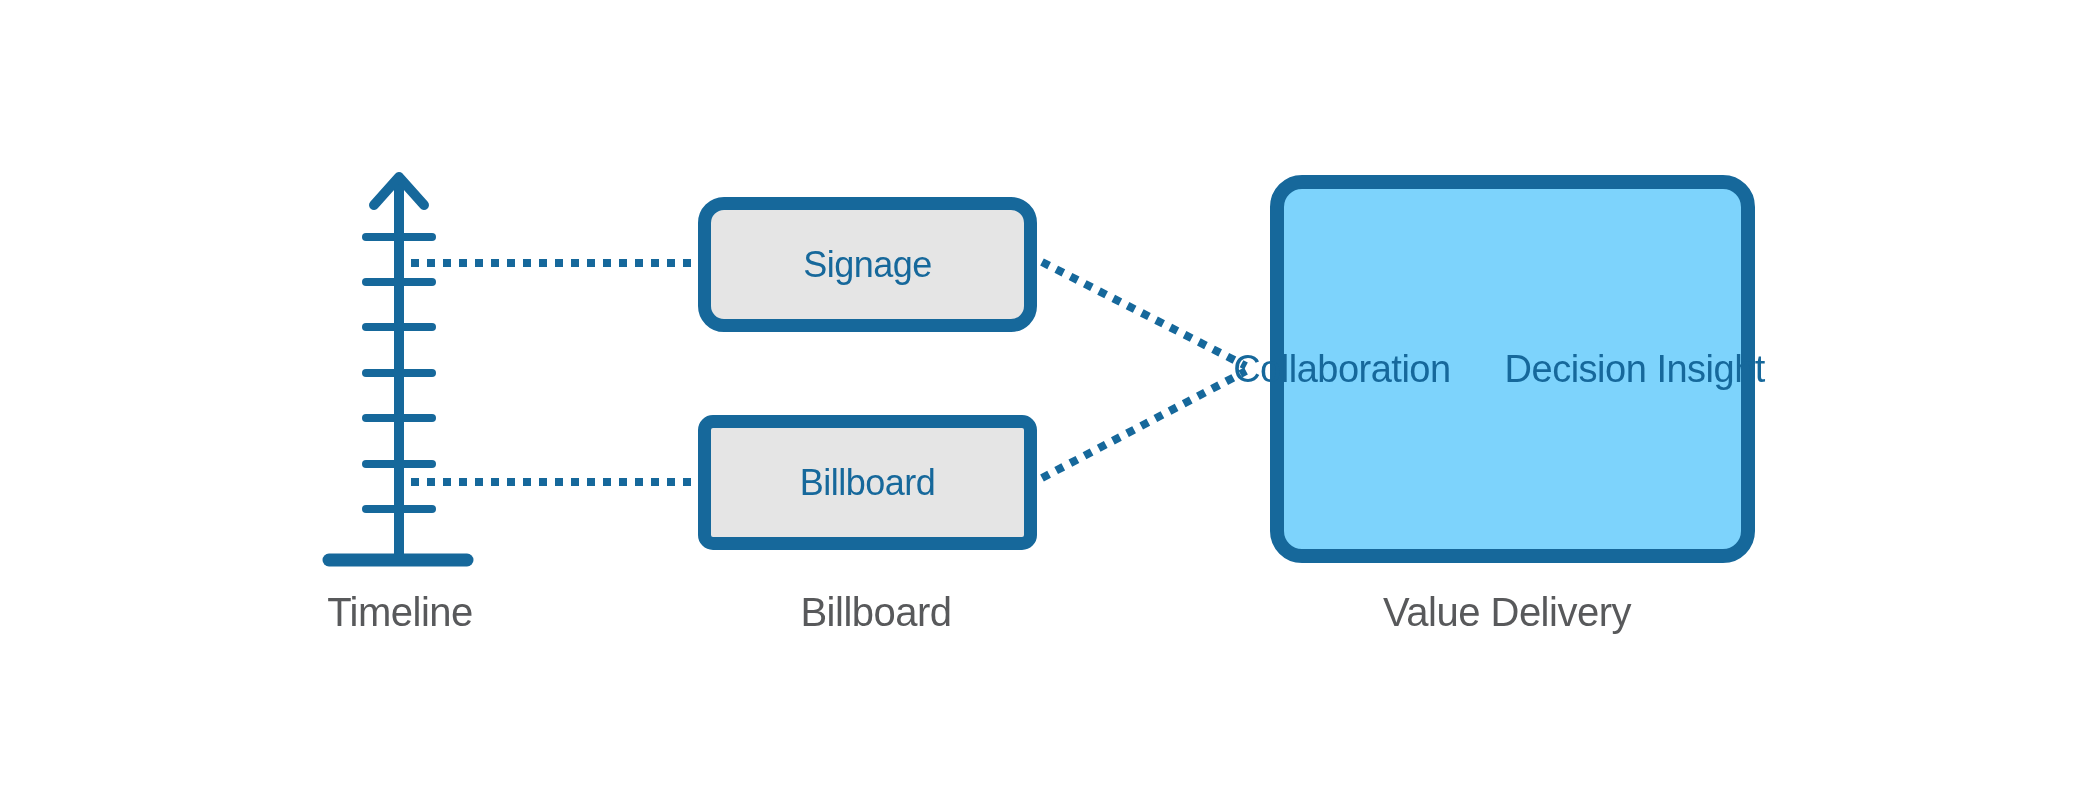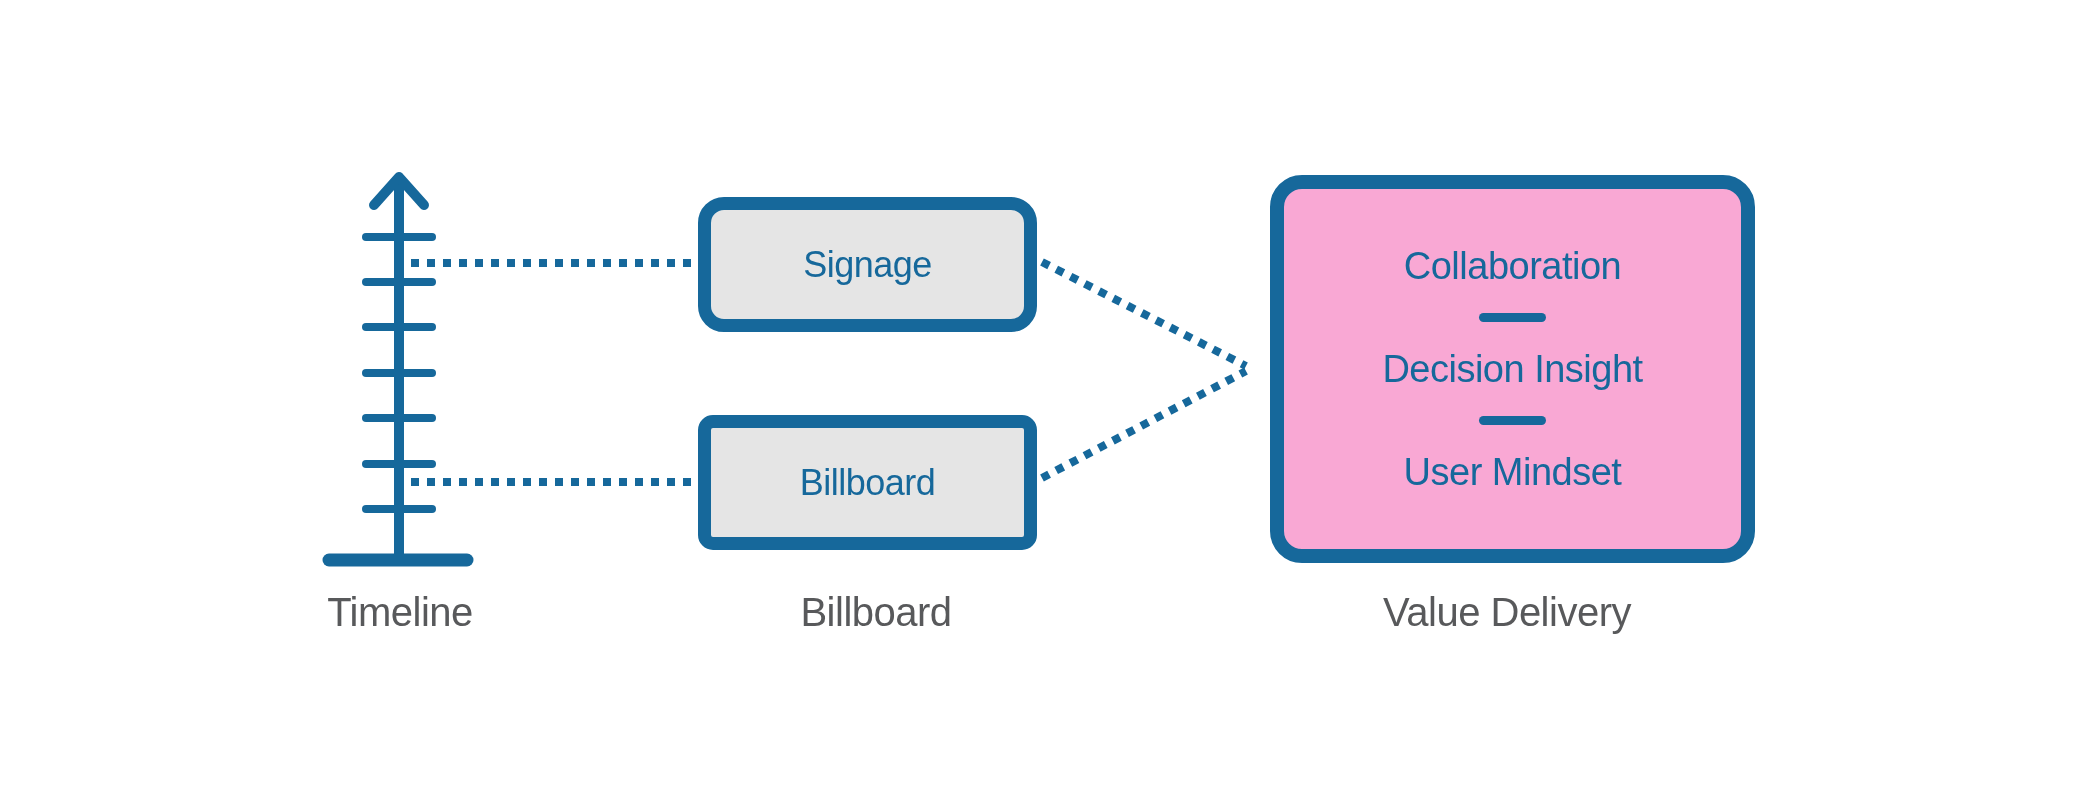--- a/index.html
+++ b/index.html
@@ -53,23 +53,23 @@
     white-space: nowrap;
   }
   .node-signage  { left: 698px; top: 197px; width: 339px; height: 135px; }
   .node-billboard{ left: 698px; top: 415px; width: 339px; height: 135px; border-radius: 15px; }
   .bignode {
     position: absolute;
     left: 1270px; top: 175px;
     width: 485px; height: 388px;
     border: 14px solid var(--accent);
     border-radius: 32px;
-    background: #f9a8d4;
+    background: #7dd3fc;
     display: flex;
-    flex-direction: column;
+    flex-direction: row;
     align-items: center;
     justify-content: center;
     gap: 27px;
     color: var(--accent);
   }
   .vd-item {
     font-size: 38px;
     line-height: 40px;
     letter-spacing: -0.5px;
     white-space: nowrap;
@@ -127,20 +127,19 @@
   </div>
   <div class="node node-billboard">
     <span>Billboard</span>
   </div>
 
   <div class="bignode">
     <div class="vd-item">Collaboration</div>
     <div class="vd-divider"></div>
     <div class="vd-item">Decision Insight</div>
     <div class="vd-divider"></div>
-    <div class="vd-item">User Mindset</div>
   </div>
 
   <div class="axis-label timeline">Timeline</div>
   <div class="axis-label marketing">Billboard</div>
   <div class="axis-label value-delivery">Value Delivery</div>
 
 </div>
 
 </body></html>

